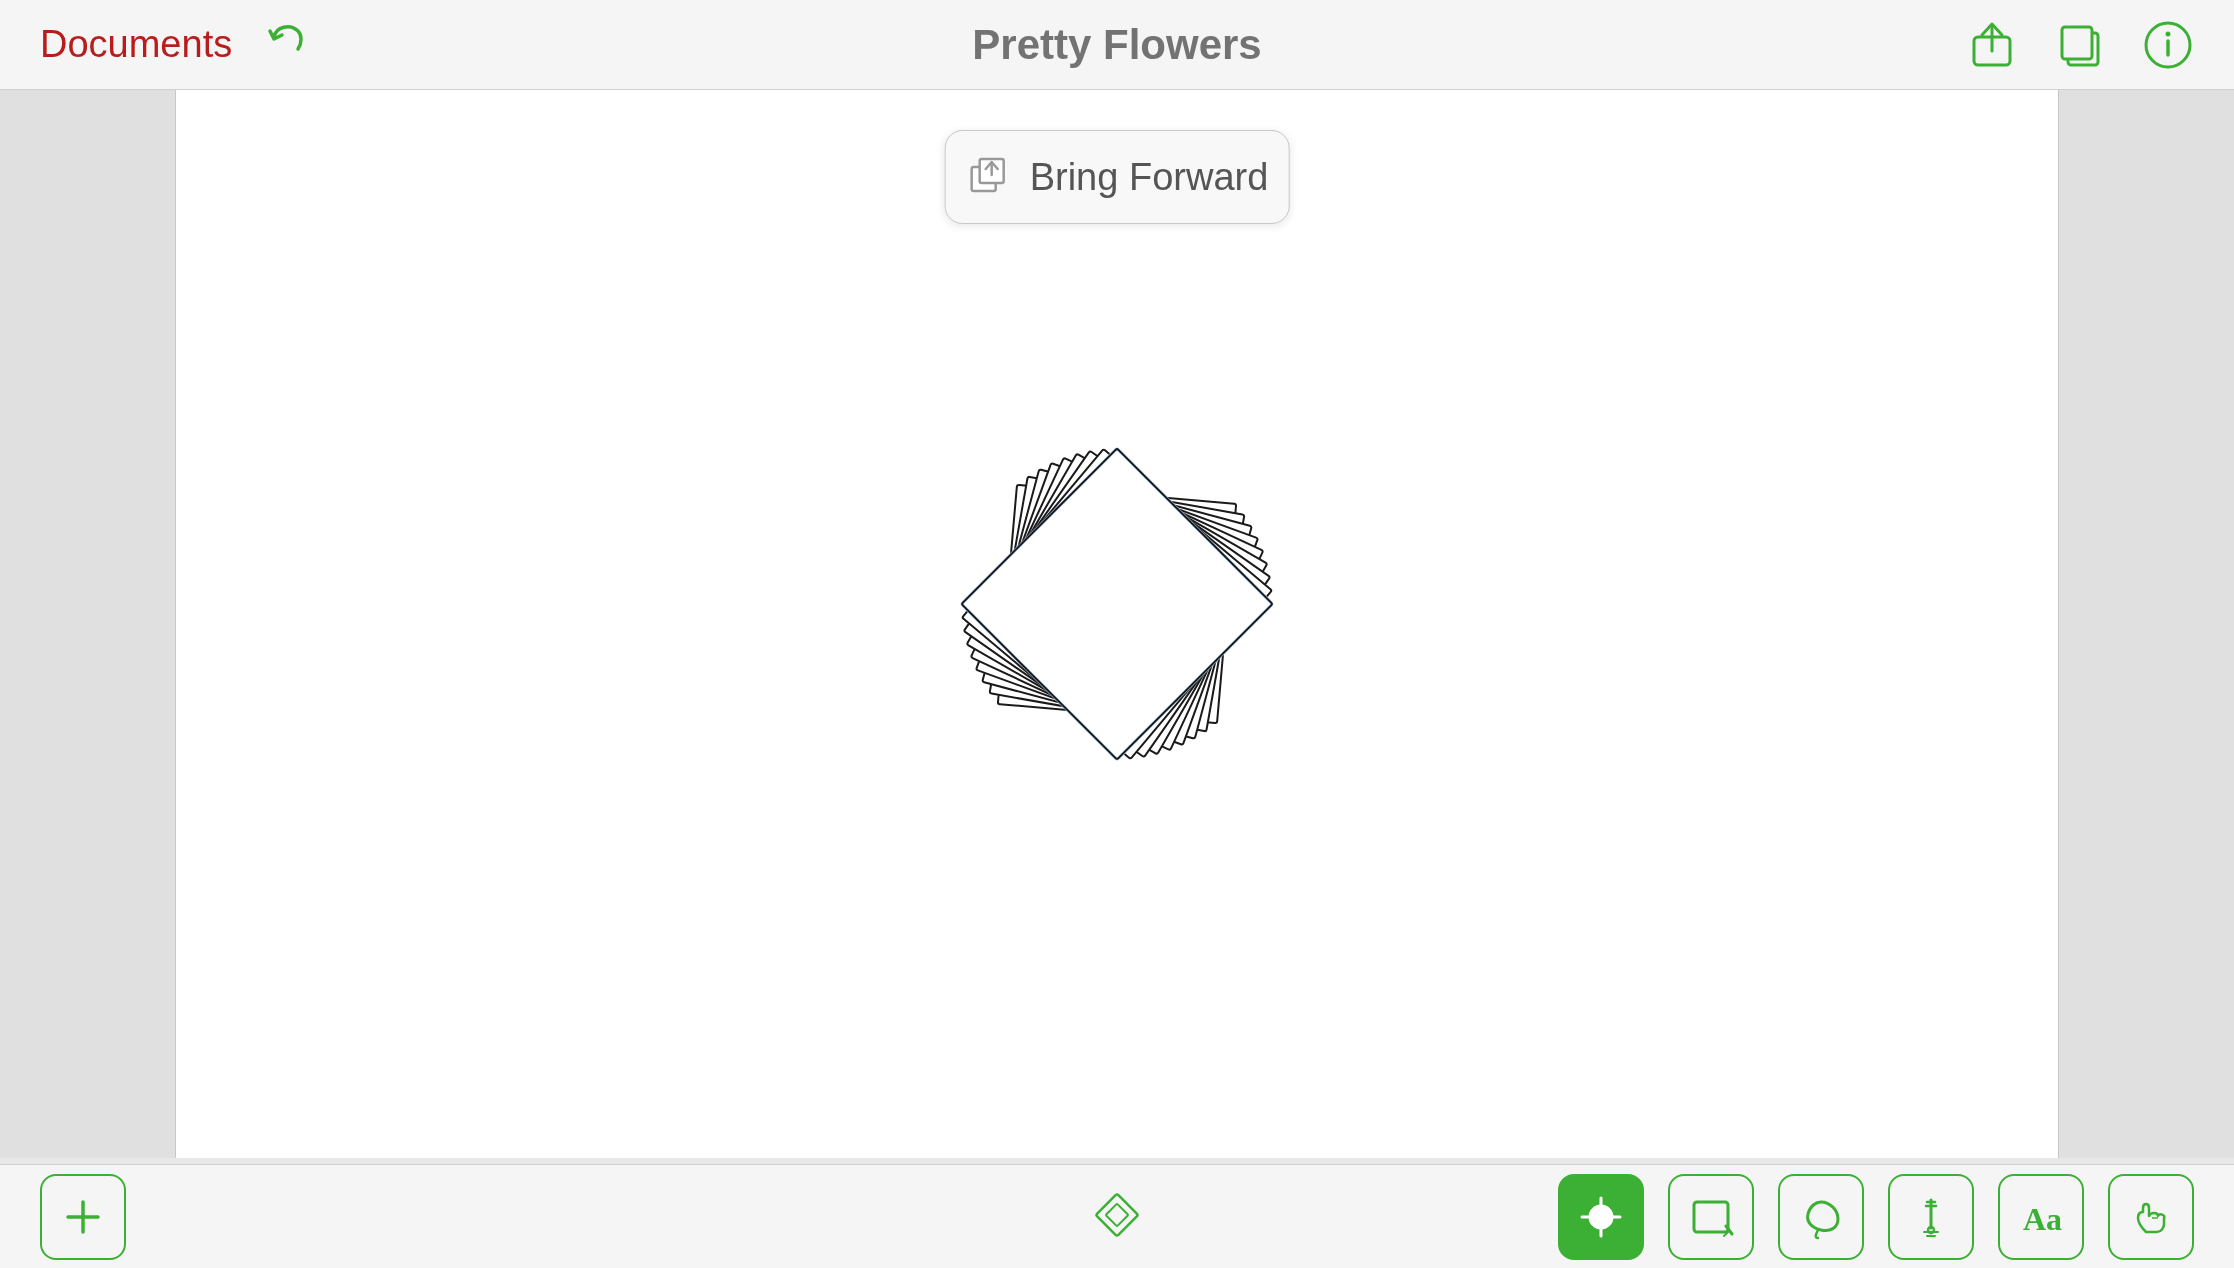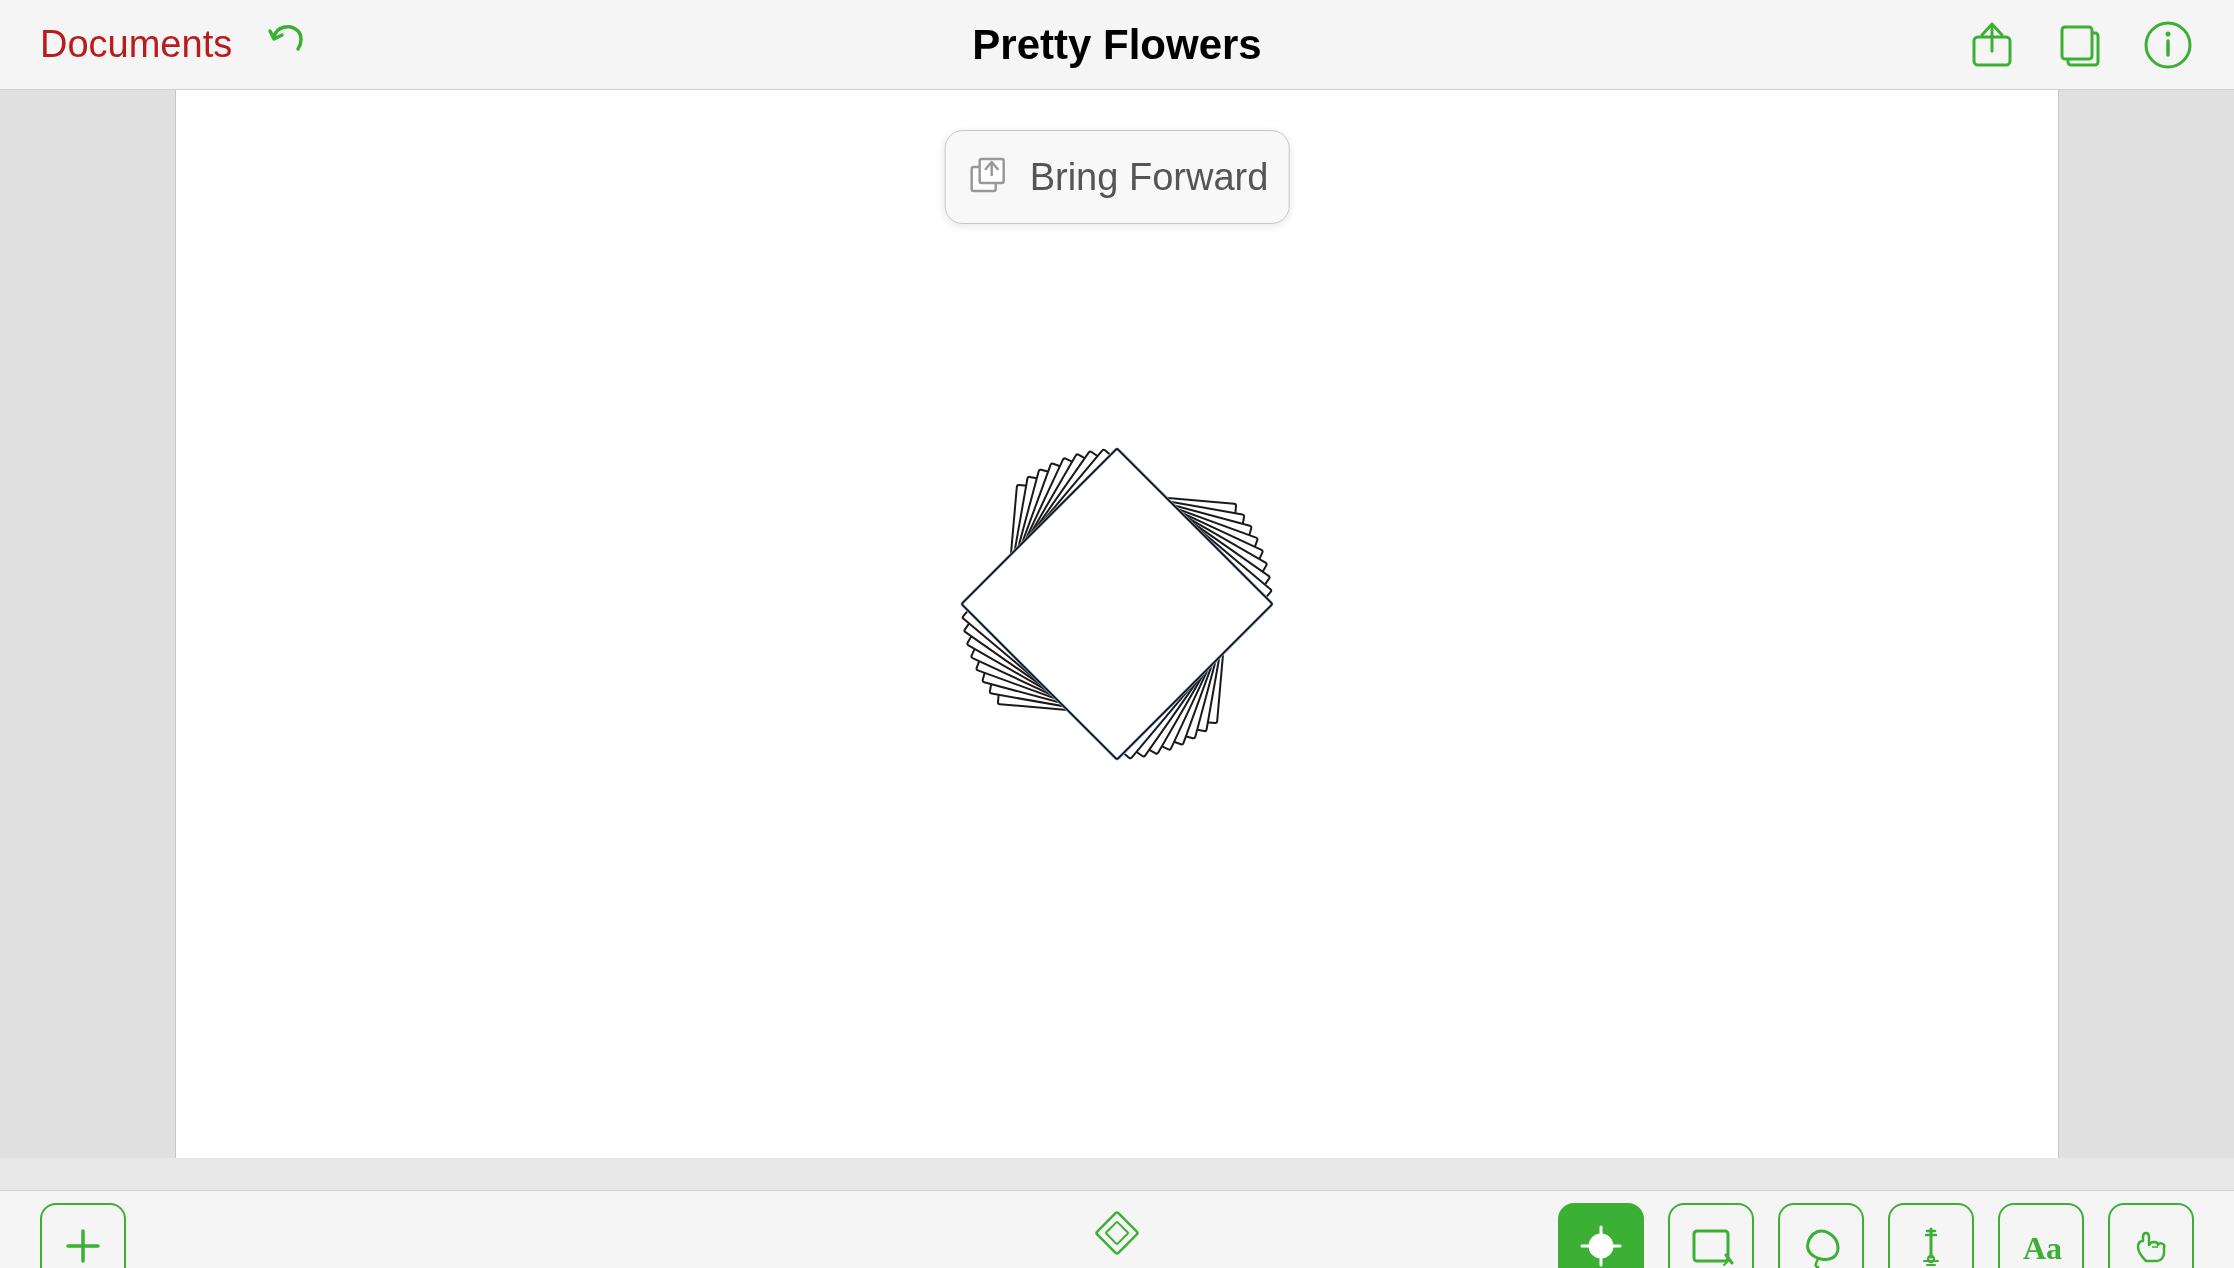--- a/index.html
+++ b/index.html
@@ -42,21 +42,21 @@
       cursor: pointer;
       background: none;
       border: none;
       line-height: 1;
     }
     .header-title {
       flex: 1;
       text-align: center;
       font-size: 42px;
       font-weight: 700;
-      color: #000000;
+      color: #737373;
     }
     .header-right {
       display: flex;
       align-items: center;
       gap: 36px;
       flex: 1;
       justify-content: flex-end;
     }
     .header-icon-btn {
       background: none;
@@ -133,25 +133,25 @@
       left: 50%;
       transform: translate(-50%, -50%) translateY(-20px);
       width: 420px;
       height: 420px;
     }
 
     
     .bottom-toolbar {
       position: absolute;
       bottom: 0; left: 0; right: 0;
-      height: 78px;
+      height: 104px;
       background: #f5f5f5;
       border-top: 1px solid #d0d0d0;
       display: flex;
-      align-items: flex-start;
+      align-items: center;
       padding: 12px 40px;
     }
     .toolbar-left {
       flex: 1;
       display: flex;
       align-items: center;
     }
     .toolbar-center {
       display: flex;
       align-items: center;

